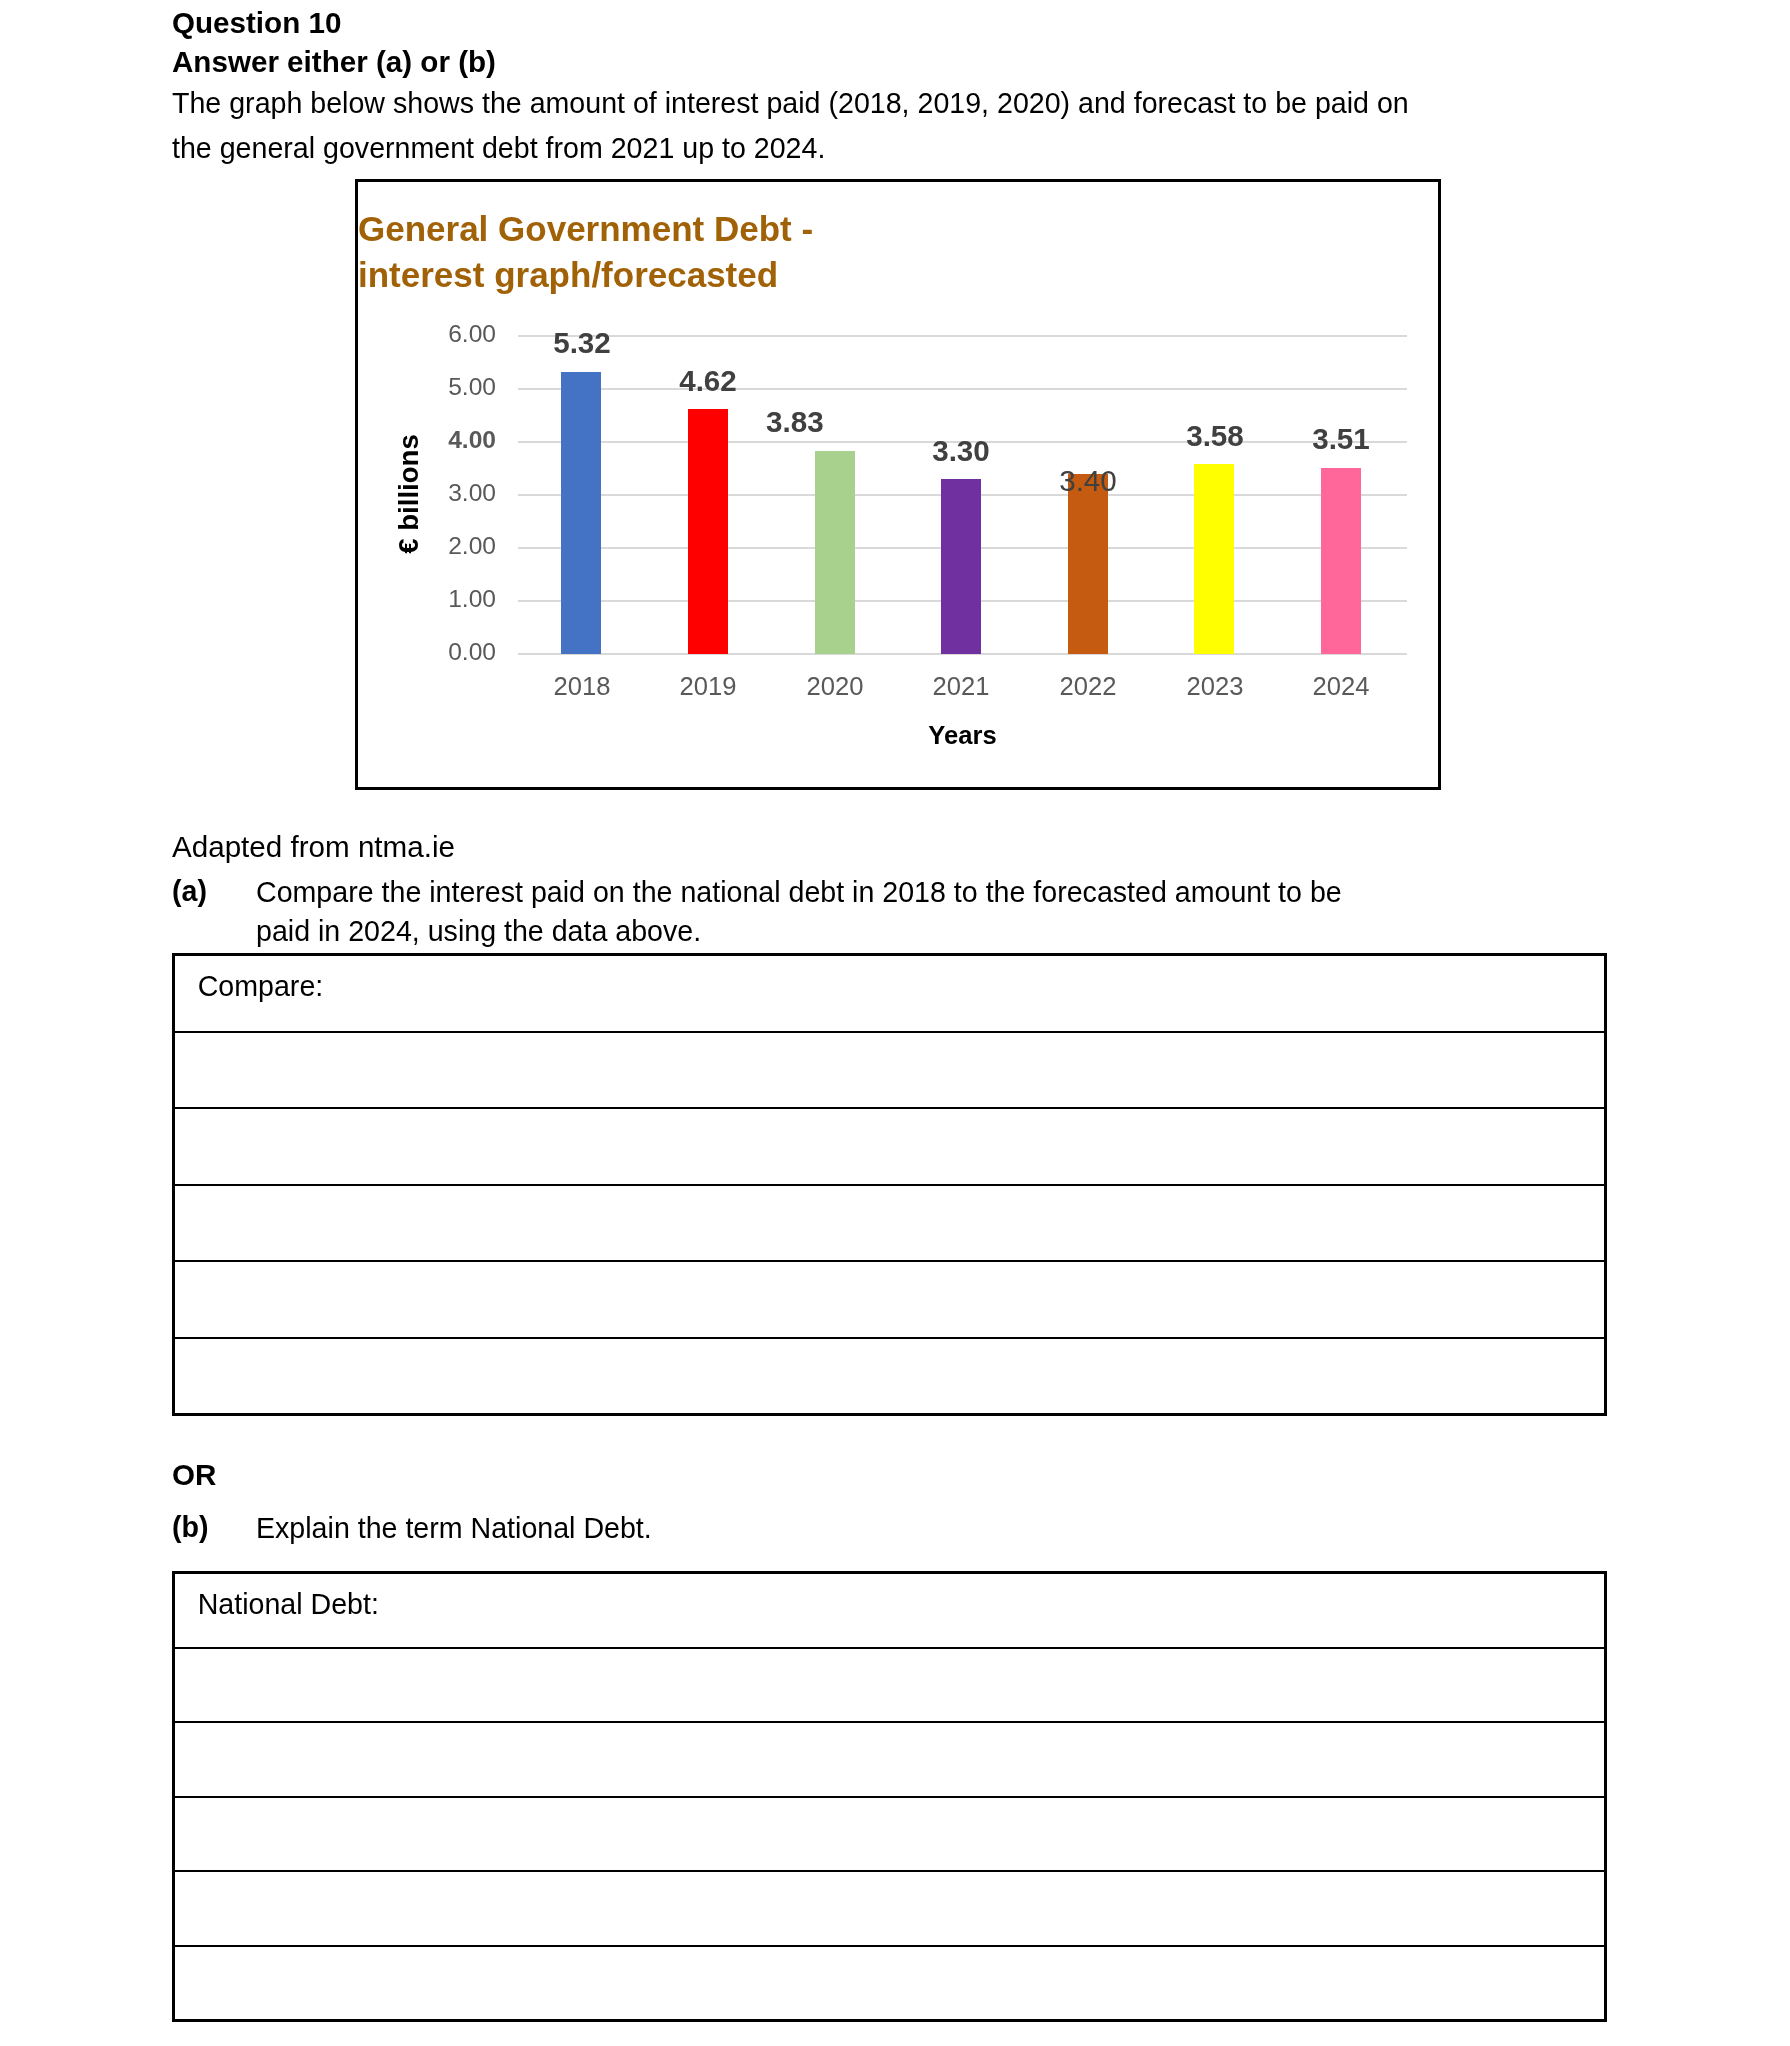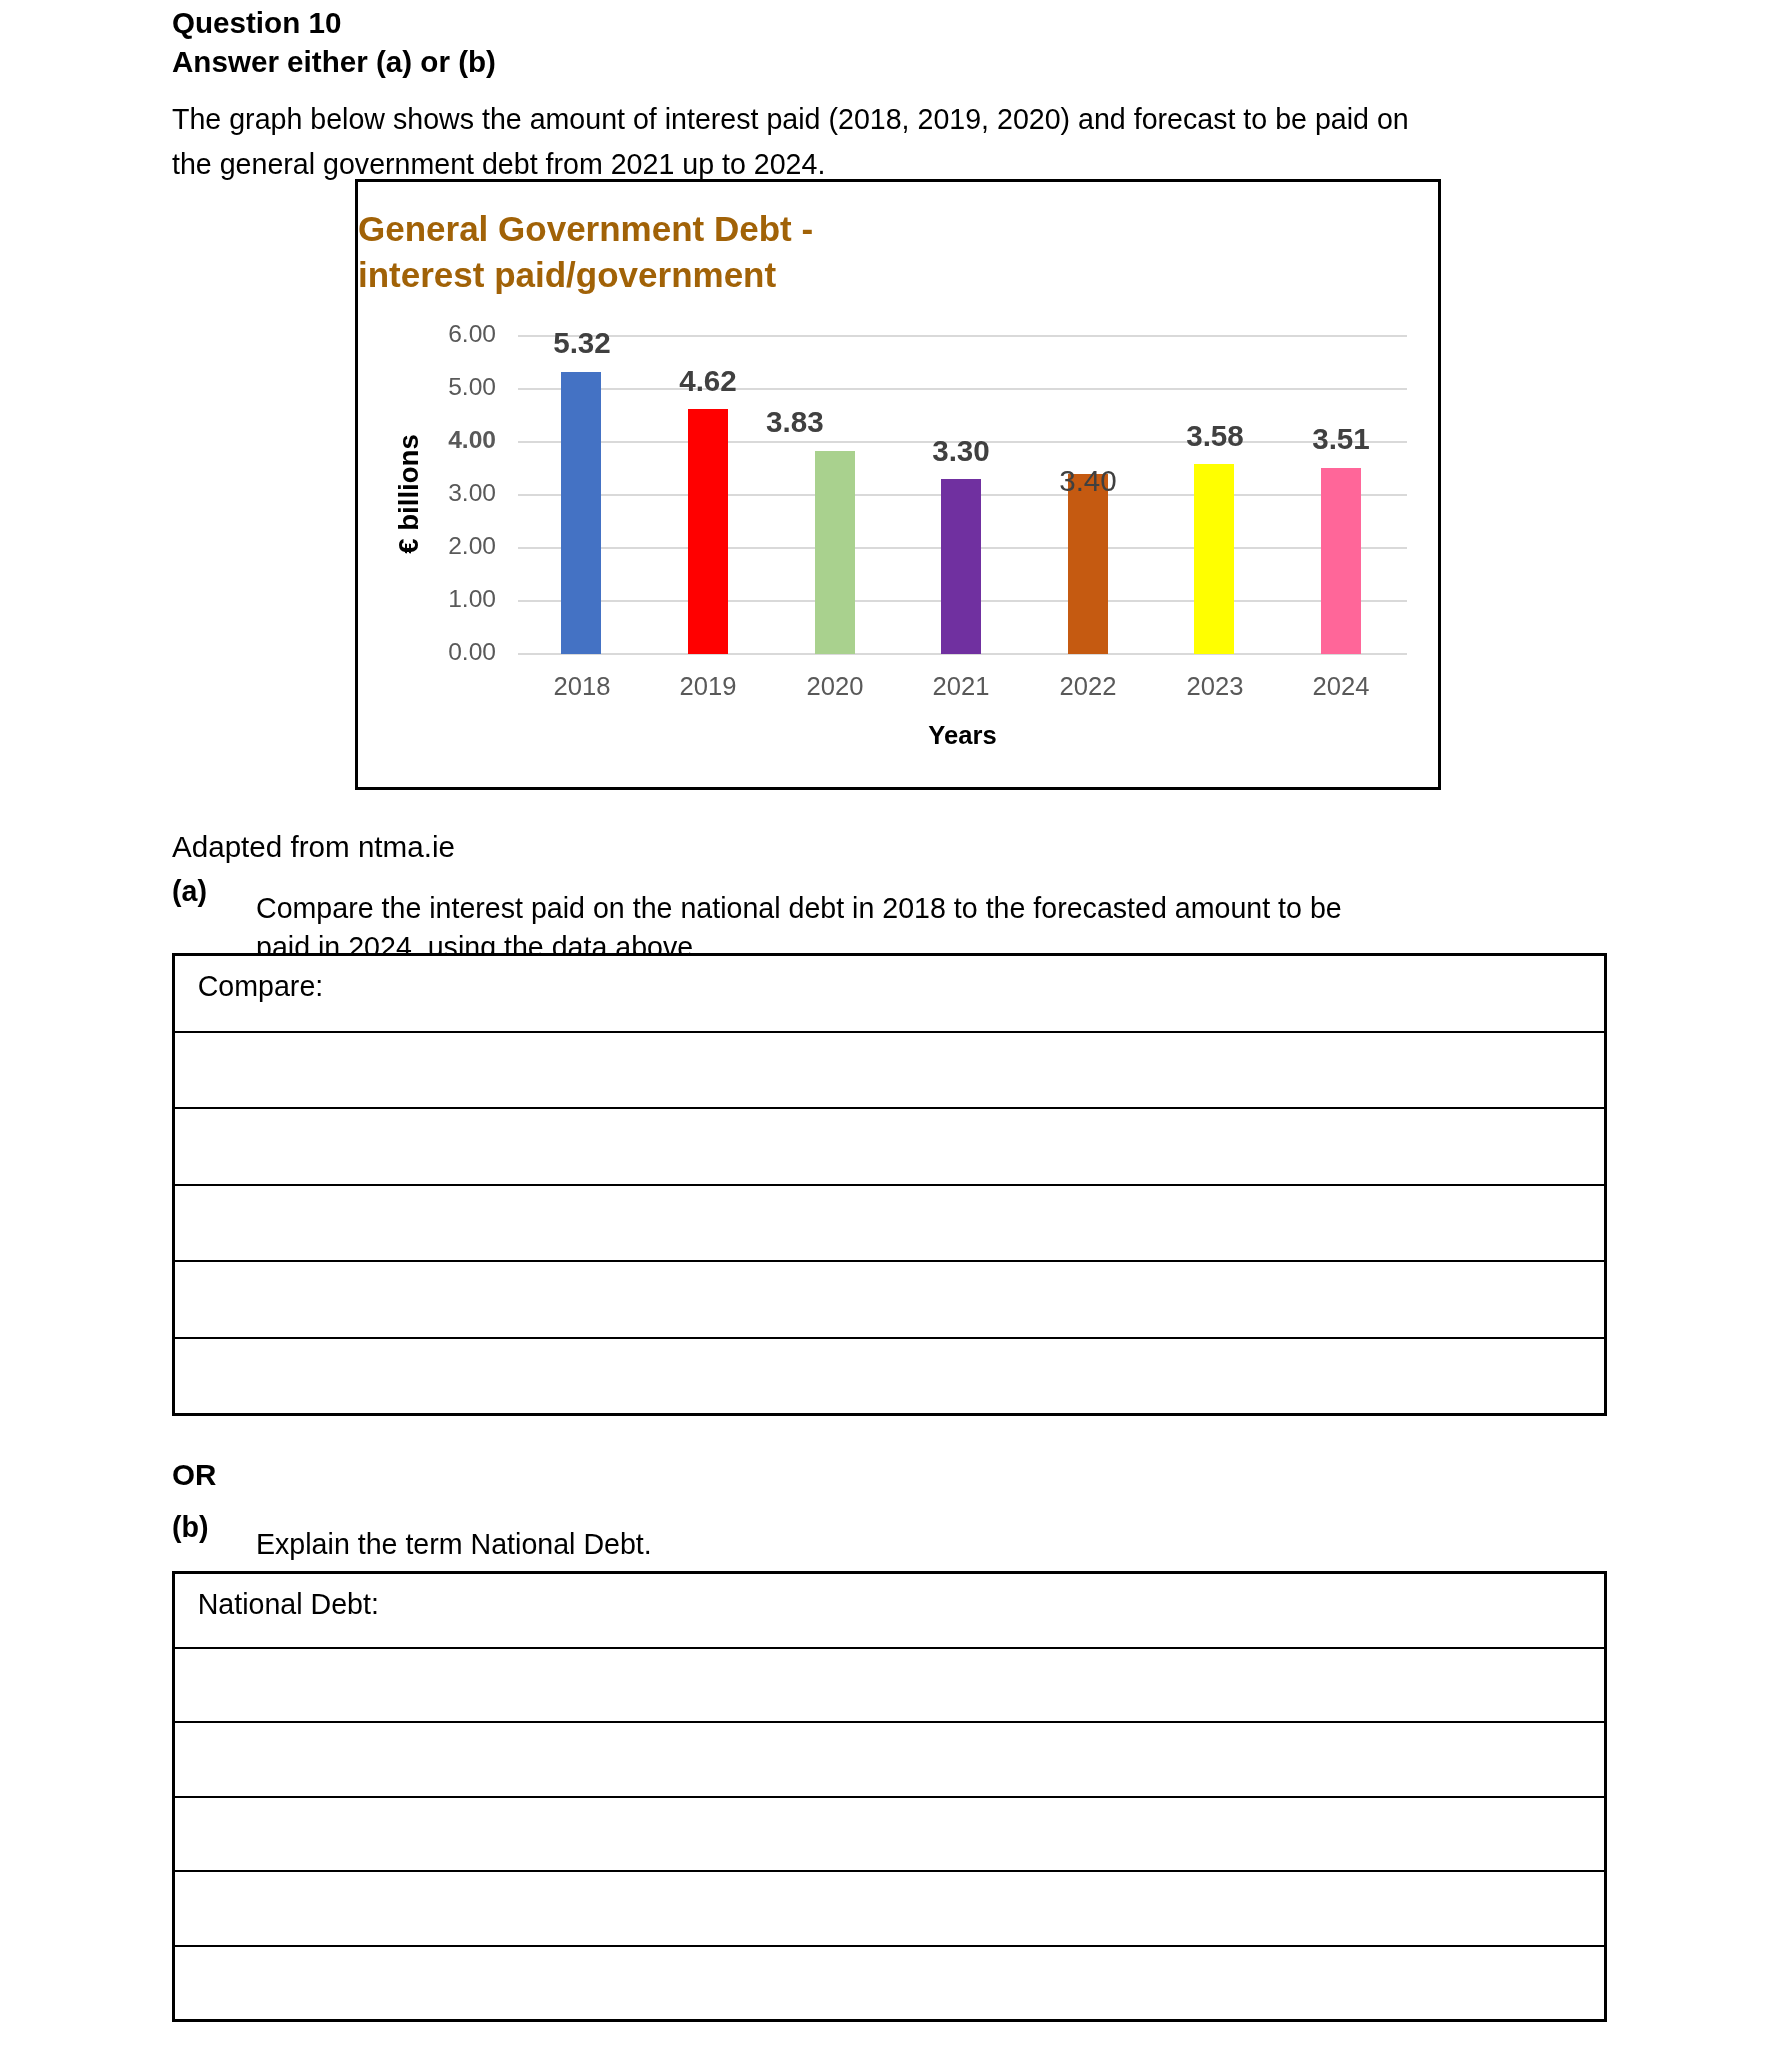--- a/index.html
+++ b/index.html
@@ -6,21 +6,21 @@
   body {
     width: 1791px; height: 2047px;
     position: relative;
     overflow: hidden;
     font-family: "Liberation Sans", sans-serif;
     color: #000;
   }
   .abs { position: absolute; }
   .h1 { font-size: 29.6px; font-weight: bold; line-height: 37px; }
   .body-text { font-size: 28.6px; line-height: 45px; }
-  .nowrap { white-space: nowrap; margin-top: 16px; }
+  .nowrap { white-space: nowrap; }
 
   
   .chart-frame {
     left: 355px; top: 179px;
     width: 1086px; height: 611px;
     border: 3.9px solid #000;
     box-sizing: border-box;
     background: #fff;
   }
   .chart-title {
@@ -73,21 +73,21 @@
 <div>
 
   <div class="abs h1" style="left:172px; top:3.9px">Question 10</div>
   <div class="abs h1" style="left:172px; top:43px">Answer either (a) or (b)</div>
   <div class="abs body-text nowrap" style="left:172px; top:81px">The graph below shows the amount of interest paid (2018, 2019, 2020) and forecast to be paid on</div>
   <div class="abs body-text nowrap" style="left:172px; top:126px">the general government debt from 2021 up to 2024.</div>
 
   <div class="abs chart-frame" id="chart-frame">
     <div class="chart-title">
       <div>General Government Debt -</div>
-      <div>interest paid/government</div>
+      <div>interest graph/forecasted</div>
     </div>
     <div id="plot">
         <div style="position: absolute; left: 160px; top: 153px; width: 889px; height: 2px; background: rgb(217, 217, 217);"></div>
         <div style="position: absolute; left: 0px; top: 138px; width: 138px; text-align: right; font-size: 24.6px; color: rgb(89, 89, 89);">6.00</div>
         <div style="position: absolute; left: 160px; top: 206px; width: 889px; height: 2px; background: rgb(217, 217, 217);"></div>
         <div style="position: absolute; left: 0px; top: 191px; width: 138px; text-align: right; font-size: 24.6px; color: rgb(89, 89, 89);">5.00</div>
         <div style="position: absolute; left: 160px; top: 259px; width: 889px; height: 2px; background: rgb(217, 217, 217);"></div>
         <div style="position: absolute; left: 0px; top: 244px; width: 138px; text-align: right; font-size: 24.6px; color: rgb(89, 89, 89); font-weight: bold;">4.00</div>
         <div style="position: absolute; left: 160px; top: 312px; width: 889px; height: 2px; background: rgb(217, 217, 217);"></div>
         <div style="position: absolute; left: 0px; top: 297px; width: 138px; text-align: right; font-size: 24.6px; color: rgb(89, 89, 89);">3.00</div>

